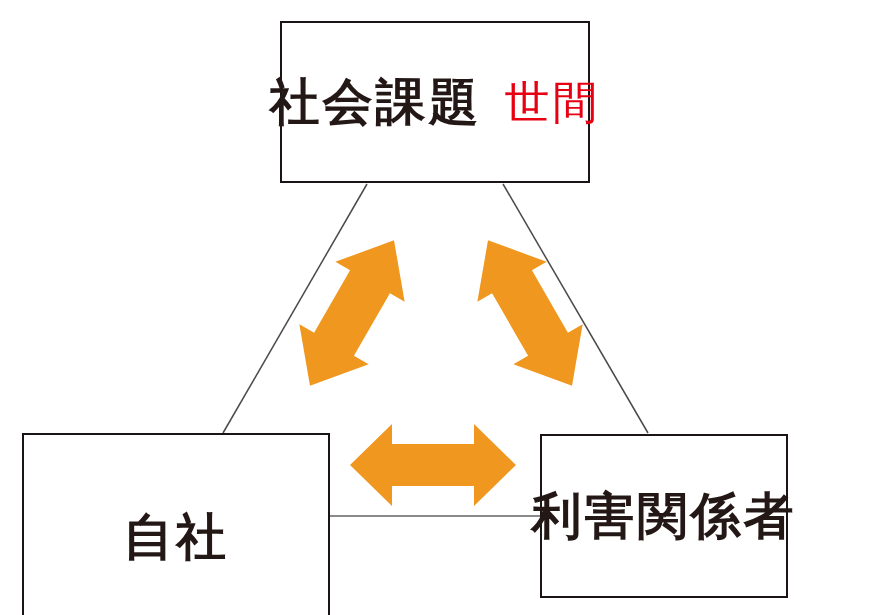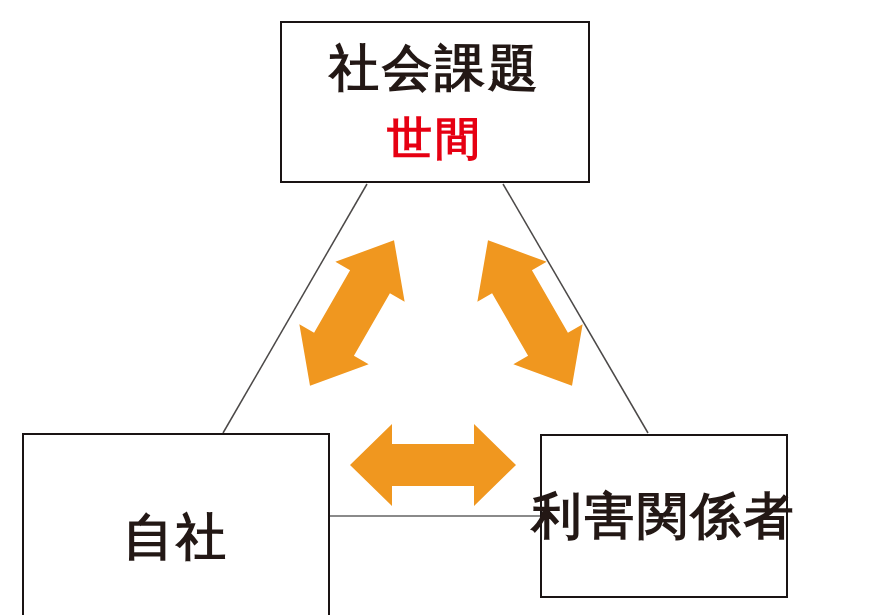--- a/index.html
+++ b/index.html
@@ -21,21 +21,21 @@
     top: 0;
     width: 871px;
     height: 615px;
   }
   .node {
     position: absolute;
     box-sizing: border-box;
     background: #ffffff;
     border: 2px solid #1a1414;
     display: flex;
-    flex-direction: column;
+    flex-direction: row;
     align-items: center;
     justify-content: center;
     gap: 23px;
     text-align: center;
   }
   .node-top {
     left: 280px;
     top: 21px;
     width: 310px;
     height: 162px;
@@ -56,21 +56,21 @@
     font-size: 50px;
     line-height: 1;
     font-weight: 800;
     color: #231815;
     letter-spacing: 3px;
     white-space: nowrap;
   }
   .node-subtitle {
     font-size: 45px;
     line-height: 1;
-    font-weight: 700;
+    font-weight: 400;
     color: #e60012;
     letter-spacing: 3px;
     white-space: nowrap;
   }
 </style>
 </head>
 <body>
 
 <div class="canvas">
 

